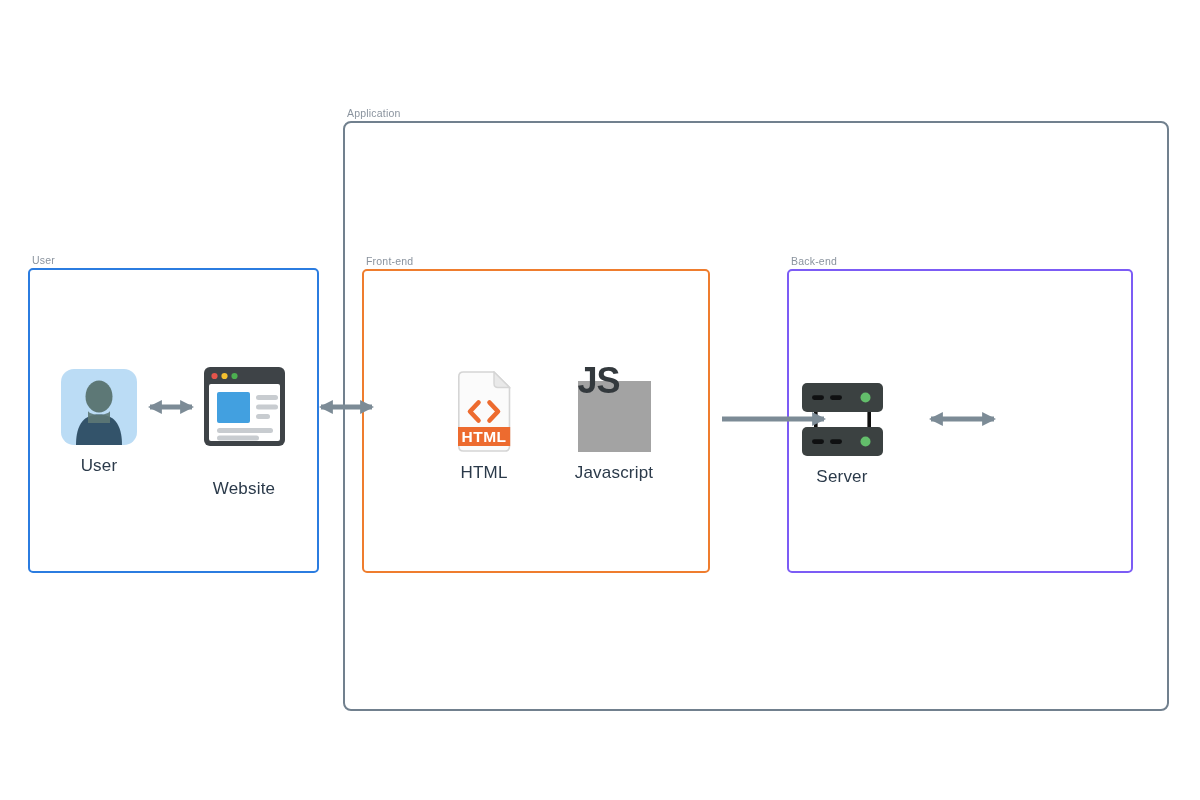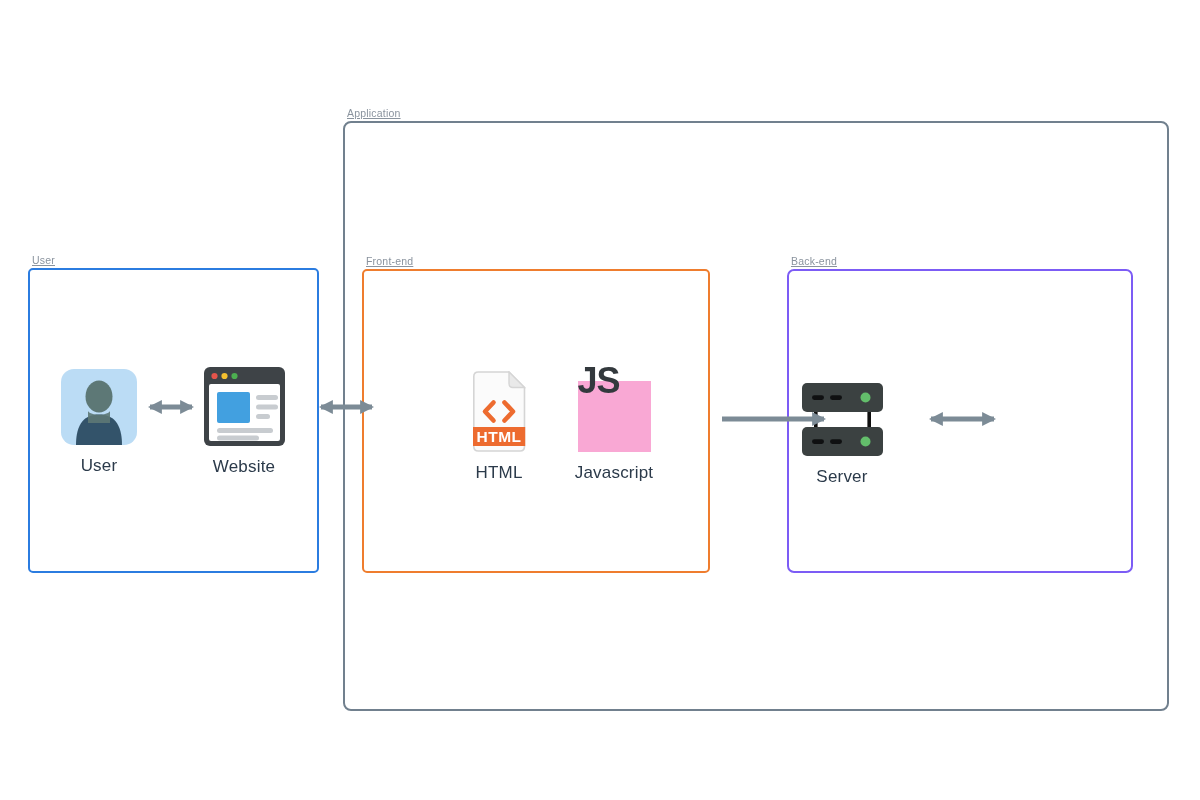--- a/index.html
+++ b/index.html
@@ -6,30 +6,30 @@
   .canvas{
     position:relative;width:1200px;height:800px;overflow:hidden;
     background:var(--canvas_bg,#ffffff);
     font-family:"Liberation Sans",sans-serif;
   }
   .group{position:absolute;border:2px solid #999;border-radius:5px;background:transparent;}
   .group--application{border-radius:8px;}
   .group-label{
     position:absolute;top:-16px;left:2px;
     font-size:10.5px;letter-spacing:.2px;
-    color:var(--group_label,#8a939e);white-space:nowrap;text-decoration:underline;
+    color:var(--group_label,#8a939e);white-space:nowrap;
   }
   .node{position:absolute;display:flex;flex-direction:column;align-items:center;width:140px;}
   .node .icon{display:block;line-height:0;}
   .node-label{
     margin-top:11px;font-size:17px;font-weight:500;letter-spacing:.2px;
     color:var(--node_label,#2b3a4a);white-space:nowrap;
   }
   .js-badge-box{
-    width:73px;height:71px;background:#f9a8d4;
+    width:73px;height:71px;background:#a3a3a3;
     display:flex;align-items:flex-end;justify-content:center;
     font-weight:bold;font-size:36px;letter-spacing:-1px;color:#33393d;
     padding-bottom:0;box-sizing:border-box;line-height:1.05;
   }
   .edges{position:absolute;left:0;top:0;width:1200px;height:800px;pointer-events:none;}
   .edges line{stroke:var(--arrow,#7c8b96);stroke-width:5;}
   .edges marker path{fill:var(--arrow,#7c8b96);}
 </style>
 </head>
 <body>
@@ -41,21 +41,21 @@
   </div>
 
   <div class="group" style="left: 28px; top: 268px; width: 287px; height: 301px; border-color: rgb(43, 124, 224);">
     <span class="group-label">User</span>
   </div>
 
   <div class="group" style="left: 362px; top: 269px; width: 344px; height: 300px; border-color: rgb(239, 125, 46);">
     <span class="group-label">Front-end</span>
   </div>
 
-  <div class="group" style="left: 787px; top: 269px; width: 342px; height: 300px; border-color: rgb(124, 92, 245); border-radius: 7px;">
+  <div class="group" style="left: 787px; top: 269px; width: 342px; height: 300px; border-color: rgb(124, 92, 245);">
     <span class="group-label">Back-end</span>
   </div>
 
   <div class="node" style="left:29px;top:369px;">
     <span class="icon">
       <svg width="76" height="76" viewBox="0 0 76 76">
         <defs>
             <clipPath id="ucl">
               <rect x="0" y="0" width="76" height="76" rx="13"></rect>
             </clipPath>
@@ -64,40 +64,40 @@
         <g clip-path="url(#ucl)">
           <path d="M15 76 C15 54 24 45.5 38 45.5 C52 45.5 61 54 61 76 Z" fill="#33536a"></path>
           <ellipse cx="38" cy="27.5" rx="13.5" ry="16" fill="#5d7876"></ellipse>
           <path d="M27 42 C30 47 46 47 49 42 L49 54 L27 54 Z" fill="#5d7876" opacity="0.9"></path>
         </g>
       </svg>
     </span>
     <span class="node-label">User</span>
   </div>
 
-  <div class="node" style="left:174px;top:367px;">
+  <div class="node" style="left:174px;top:367px;gap:22px;">
     <span class="icon">
       <svg width="81" height="79" viewBox="0 0 81 79">
         <rect width="81" height="79" rx="6" fill="#3e4347"></rect>
         <circle cx="10.5" cy="9" r="3.1" fill="#e5544b"></circle>
         <circle cx="20.5" cy="9" r="3.1" fill="#f5c02f"></circle>
         <circle cx="30.5" cy="9" r="3.1" fill="#4caf50"></circle>
         <rect x="5" y="17" width="71" height="57" rx="2" fill="#ffffff"></rect>
         <rect x="13" y="25" width="33" height="31" rx="2" fill="#42a0e0"></rect>
         <rect x="52" y="28" width="22" height="5" rx="2.5" fill="#c8ccd0"></rect>
         <rect x="52" y="37.5" width="22" height="5" rx="2.5" fill="#c8ccd0"></rect>
         <rect x="52" y="47" width="14" height="5" rx="2.5" fill="#c8ccd0"></rect>
         <rect x="13" y="61" width="56" height="5" rx="2.5" fill="#c8ccd0"></rect>
         <rect x="13" y="68.5" width="42" height="5" rx="2.5" fill="#c8ccd0"></rect>
       </svg>
     </span>
     <span class="node-label">Website</span>
   </div>
 
-  <div class="node" style="left:429px;top:371px;">
+  <div class="node" style="left:414px;top:371px;">
     <span class="icon">
       <svg width="62" height="81" viewBox="0 0 62 81">
         <path d="M5.8 5.5 Q5.8 1 10.3 1 L41 1 L56.5 16.5 L56.5 75.5 Q56.5 80 52 80 L10.3 80 Q5.8 80 5.8 75.5 Z" fill="#fbfbfb" stroke="#d5d5d5" stroke-width="1.6"></path>
         <path d="M41 1 L41 12.5 Q41 16.5 45 16.5 L56.5 16.5 Z" fill="#e9e9e9" stroke="#d5d5d5" stroke-width="1.4"></path>
         <path d="M25.5 31.5 L17 40.5 L25.5 49.5" fill="none" stroke="#ed6b2f" stroke-width="4.6" stroke-linecap="round" stroke-linejoin="round"></path>
         <path d="M36.5 31.5 L45 40.5 L36.5 49.5" fill="none" stroke="#ed6b2f" stroke-width="4.6" stroke-linecap="round" stroke-linejoin="round"></path>
         <rect x="5" y="56" width="52.2" height="19" fill="#ed6b2f"></rect>
         <text x="31" y="71" text-anchor="middle" font-family="Liberation Sans, sans-serif" font-size="15.5" font-weight="bold" fill="#ffffff" letter-spacing="0.5">HTML</text>
       </svg>
     </span>

